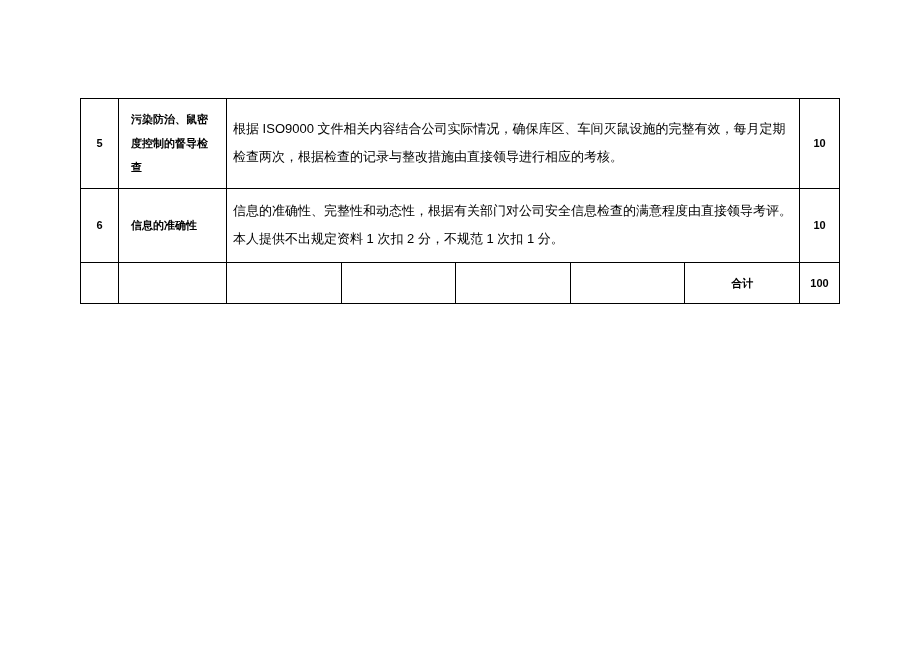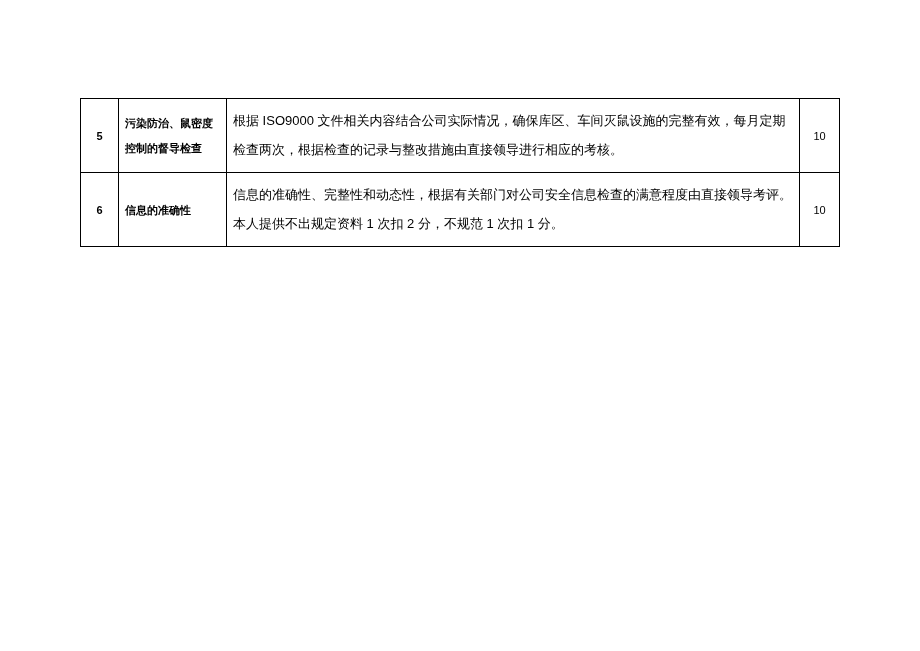--- a/index.html
+++ b/index.html
@@ -33,32 +33,32 @@
       line-height: 2.2;
     }
     .col-num {
       width: 38px;
       text-align: center;
       font-weight: bold;
     }
     .col-title {
       width: 108px;
       font-weight: bold;
-      padding: 8px 6px;
+      padding: 8px 12px;
       text-align: left;
     }
     .col-desc {
       padding: 8px 6px;
       text-align: left;
       font-size: 13px;
     }
     .col-score {
       width: 40px;
       text-align: center;
-      font-weight: normal;
+      font-weight: bold;
     }
     .row-5 td {
       height: 66px;
     }
     .row-6 td {
       height: 66px;
     }
     .row-total td {
       height: 40px;
     }
@@ -82,15 +82,25 @@
       <td class="col-title">污染防治、鼠密度控制的督导检查</td>
       <td class="col-desc" colspan="5">根据 ISO9000 文件相关内容结合公司实际情况，确保库区、车间灭鼠设施的完整有效，每月定期检查两次，根据检查的记录与整改措施由直接领导进行相应的考核。</td>
       <td class="col-score">10</td>
     </tr>
     <tr class="row-6">
       <td class="col-num">6</td>
       <td class="col-title">信息的准确性</td>
       <td class="col-desc" colspan="5">信息的准确性、完整性和动态性，根据有关部门对公司安全信息检查的满意程度由直接领导考评。本人提供不出规定资料 1 次扣 2 分，不规范 1 次扣 1 分。</td>
       <td class="col-score">10</td>
     </tr>
+    <tr class="row-total">
+      <td class="col-num"></td>
+      <td class="col-title"></td>
+      <td class="sub-col"></td>
+      <td class="sub-col"></td>
+      <td class="sub-col"></td>
+      <td class="sub-col"></td>
+      <td class="sub-col total-label">合计</td>
+      <td class="col-score">100</td>
+    </tr>
   </tbody>
     </table>
 </div>
 
 </body></html>

